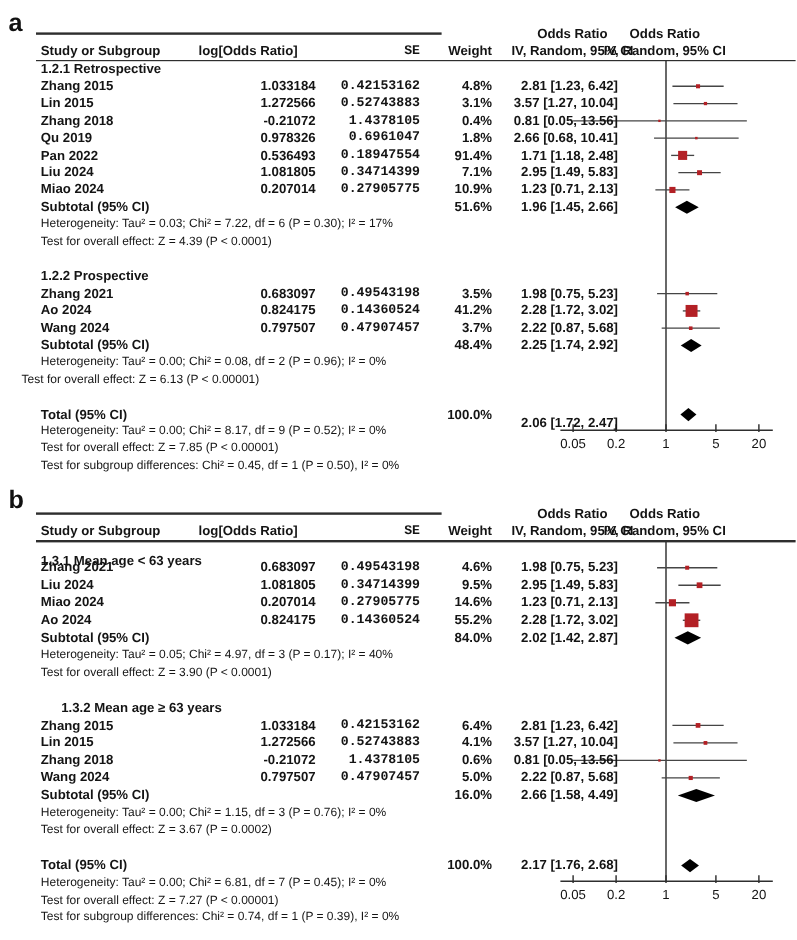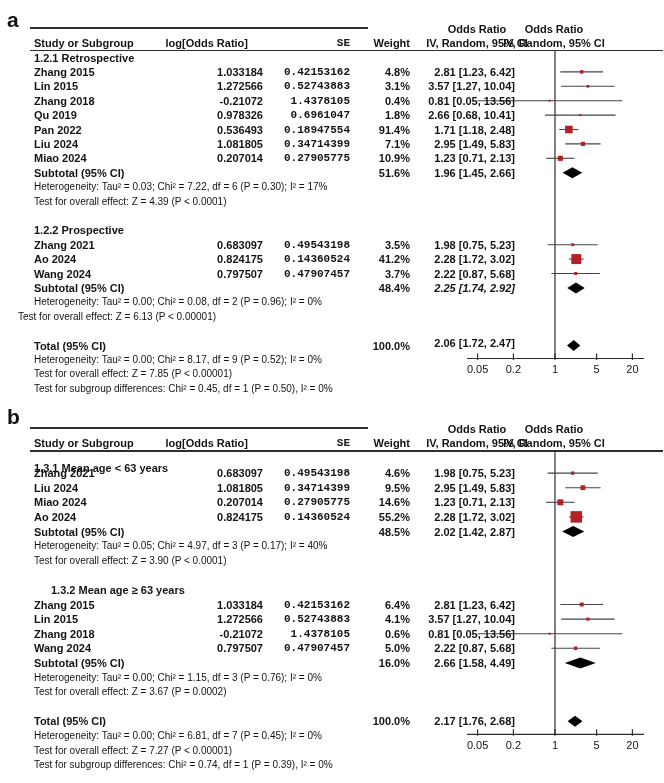--- a/index.html
+++ b/index.html
@@ -158,26 +158,26 @@
       <div class="cell b c-se" style="top: 252.1px;">0.14360524</div>
       <div class="cell b c-w" style="top: 252.1px;">41.2%</div>
       <div class="cell b c-ci" style="top: 252.1px;">2.28 [1.72, 3.02]</div>
       <div class="cell b c-name" style="top: 266.5px;">Wang 2024</div>
       <div class="cell b c-logor" style="top: 266.5px;">0.797507</div>
       <div class="cell b c-se" style="top: 266.5px;">0.47907457</div>
       <div class="cell b c-w" style="top: 266.5px;">3.7%</div>
       <div class="cell b c-ci" style="top: 266.5px;">2.22 [0.87, 5.68]</div>
       <div class="cell b c-name" style="top: 280.9px;">Subtotal (95% CI)</div>
       <div class="cell b c-w" style="top: 280.9px;">48.4%</div>
-      <div class="cell b c-ci" style="top: 280.9px; font-style: italic;">2.25 [1.74, 2.92]</div>
+      <div class="cell b c-ci" style="top: 280.9px;">2.25 [1.74, 2.92]</div>
       <div class="cell note" style="top: 295.3px; left: 34px;">Heterogeneity: Tau² = 0.00; Chi² = 0.08, df = 2 (P = 0.96); I² = 0%</div>
       <div class="cell note" style="top: 309.7px; left: 18px;">Test for overall effect: Z = 6.13 (P &lt; 0.00001)</div>
       <div class="cell b c-name" style="top: 338.5px;">Total (95% CI)</div>
       <div class="cell b c-w" style="top: 338.5px;">100.0%</div>
-      <div class="cell b c-ci" style="top: 336px; text-align: right;">2.06 [1.72, 2.47]</div>
+      <div class="cell b c-ci" style="top: 346px; text-align: right;">2.06 [1.72, 2.47]</div>
       <div class="cell note" style="top: 352.9px; left: 34px;">Heterogeneity: Tau² = 0.00; Chi² = 8.17, df = 9 (P = 0.52); I² = 0%</div>
       <div class="cell note" style="top: 367.3px; left: 34px;">Test for overall effect: Z = 7.85 (P &lt; 0.00001)</div>
       <div class="cell note" style="top: 381.7px; left: 34px;">Test for subgroup differences: Chi² = 0.45, df = 1 (P = 0.50), I² = 0%</div>
     </div>
   <div id="rows-b">
       <div class="cell b c-cih" style="top: 422px;">Odds Ratio</div>
       <div class="cell b c-ploth" style="top: 422px;">Odds Ratio</div>
       <div class="cell b c-name" style="top: 436px;">Study or Subgroup</div>
       <div class="cell b c-logorh" style="top: 436px;">log[Odds Ratio]</div>
       <div class="cell b c-se" style="top: 436px;">SE</div>
@@ -201,21 +201,21 @@
       <div class="cell b c-logor" style="top: 495.3px;">0.207014</div>
       <div class="cell b c-se" style="top: 495.3px;">0.27905775</div>
       <div class="cell b c-w" style="top: 495.3px;">14.6%</div>
       <div class="cell b c-ci" style="top: 495.3px;">1.23 [0.71, 2.13]</div>
       <div class="cell b c-name" style="top: 509.9px;">Ao 2024</div>
       <div class="cell b c-logor" style="top: 509.9px;">0.824175</div>
       <div class="cell b c-se" style="top: 509.9px;">0.14360524</div>
       <div class="cell b c-w" style="top: 509.9px;">55.2%</div>
       <div class="cell b c-ci" style="top: 509.9px;">2.28 [1.72, 3.02]</div>
       <div class="cell b c-name" style="top: 524.5px;">Subtotal (95% CI)</div>
-      <div class="cell b c-w" style="top: 524.5px;">48.5%</div>
+      <div class="cell b c-w" style="top: 524.5px;">84.0%</div>
       <div class="cell b c-ci" style="top: 524.5px;">2.02 [1.42, 2.87]</div>
       <div class="cell note" style="top: 539.1px; left: 34px;">Heterogeneity: Tau² = 0.05; Chi² = 4.97, df = 3 (P = 0.17); I² = 40%</div>
       <div class="cell note" style="top: 553.7px; left: 34px;">Test for overall effect: Z = 3.90 (P &lt; 0.0001)</div>
       <div class="cell b c-name" style="top: 582.9px; margin-left: 17px;">1.3.2 Mean age ≥ 63 years</div>
       <div class="cell b c-name" style="top: 597.5px;">Zhang 2015</div>
       <div class="cell b c-logor" style="top: 597.5px;">1.033184</div>
       <div class="cell b c-se" style="top: 597.5px;">0.42153162</div>
       <div class="cell b c-w" style="top: 597.5px;">6.4%</div>
       <div class="cell b c-ci" style="top: 597.5px;">2.81 [1.23, 6.42]</div>
       <div class="cell b c-name" style="top: 612.1px;">Lin 2015</div>

